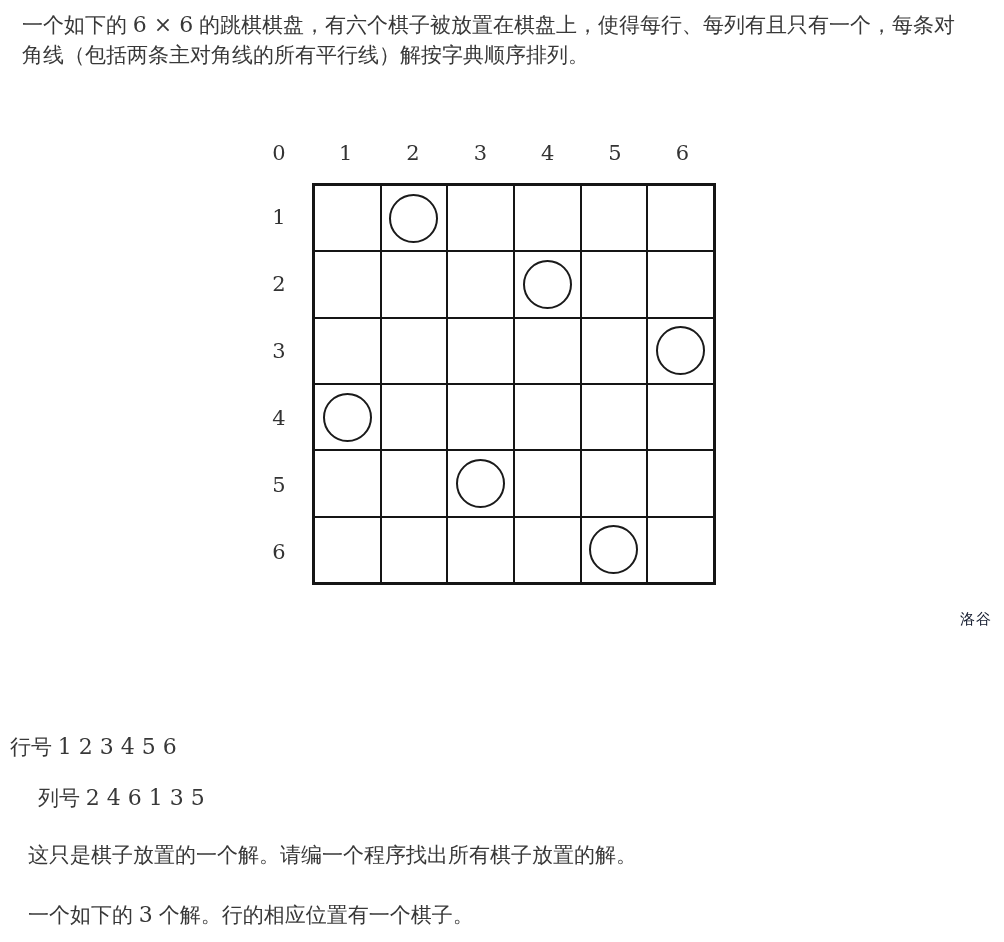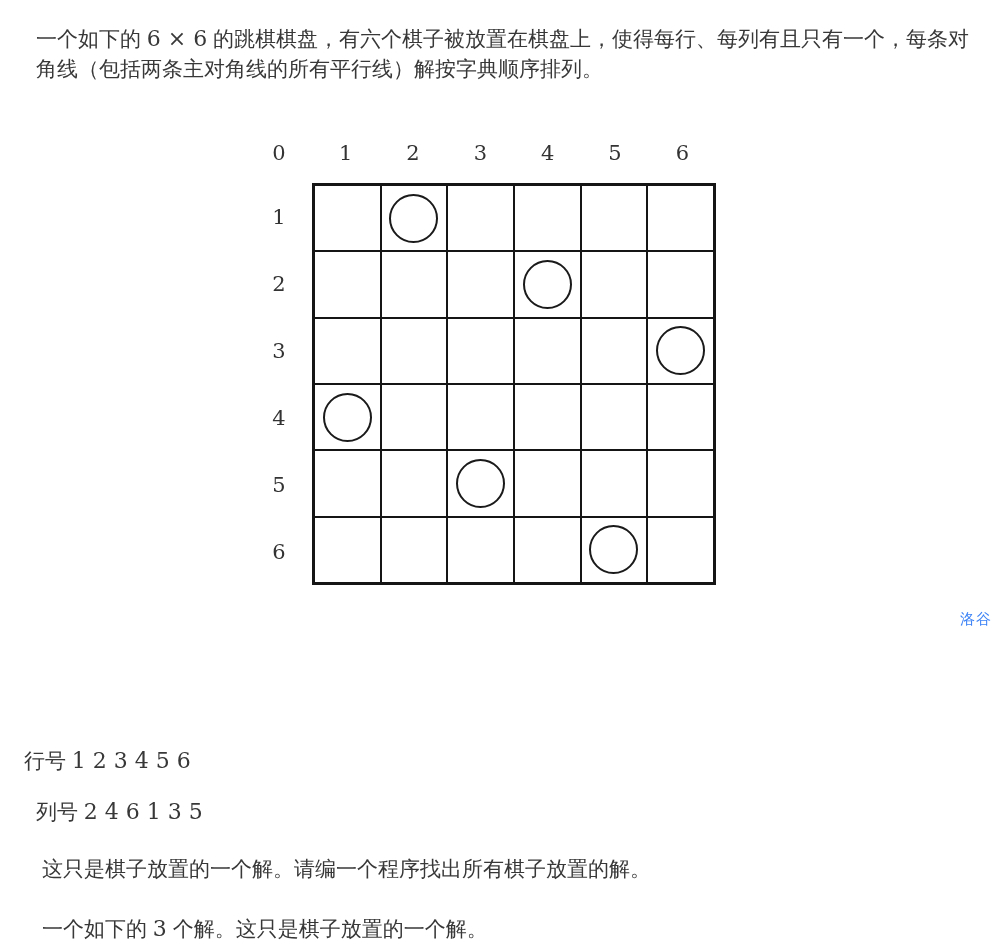--- a/index.html
+++ b/index.html
@@ -1,27 +1,27 @@
 <!DOCTYPE html>
 <html lang="zh"><head>
 <meta charset="utf-8">
 <style>
   html,body{margin:0;padding:0;background:#ffffff;}
   #page{
     position:relative;width:1004px;height:942px;background:#ffffff;overflow:hidden;
     font-family:"Liberation Sans",sans-serif;color:#383838;
   }
-  .para{position:absolute;margin:14px;font-size:21px;line-height:30px;white-space:nowrap;}
+  .para{position:absolute;margin:0;font-size:21px;line-height:30px;white-space:nowrap;}
   .cn{font-family:"Liberation Sans",sans-serif;}
   .math{font-family:"DejaVu Serif","Liberation Serif",serif;font-size:22px;}
   .mathit{font-family:"DejaVu Serif","Liberation Serif",serif;font-size:22px;font-style:italic;}
   #p-intro{left:22px;top:10px;}
   #p-sequence{left:22px;top:675px;}
   #p-rowline{left:10px;top:732px;}
-  #p-colline{left:22px;top:783px;}
+  #p-colline{left:38px;top:783px;}
   #p-task{left:28px;top:840px;}
 
   .figure{position:absolute;left:0;top:0;width:1004px;height:660px;}
   .col-label,.row-label{
     position:absolute;width:40px;text-align:center;line-height:26px;
     font-family:"DejaVu Serif","Liberation Serif",serif;font-size:21px;color:#333333;
   }
   .board{
     position:absolute;left:312px;top:183px;width:404px;height:402px;
     box-sizing:border-box;border:2px solid #151515;background:#ffffff;
@@ -29,21 +29,21 @@
   }
   .cell{
     box-sizing:border-box;border:1px solid #151515;
     display:flex;align-items:center;justify-content:center;background:#ffffff;
   }
   .piece{
     width:45px;height:45px;border:2.5px solid #1a1a1a;border-radius:50%;background:#ffffff;
     box-sizing:content-box;
   }
   .watermark{
-    position:absolute;top:610px;right:12px;font-size:15px;letter-spacing:1px;color:#3b82f6;
+    position:absolute;top:610px;right:12px;font-size:15px;letter-spacing:1px;color:#0f172a;
   }
 </style>
 </head>
 <body>
 
 <div id="page">
 
   <p class="para" id="p-intro"><span class="cn">一个如下的 </span><span class="math">6 × 6</span><span class="cn"> 的跳棋棋盘，有六个棋子被放置在棋盘上，使得每行、每列有且只有一个，每条对</span><br><span class="cn">角线（包括两条主对角线的所有平行线）解按字典顺序排列。</span></p>
 
   <div class="figure">
@@ -112,15 +112,15 @@
         </div>
         <div class="cell"></div>
       </div>
     </div>
 
 
   <p class="para" id="p-rowline"><span class="cn">行号 </span><span class="math">1 2 3 4 5 6</span></p>
 
   <p class="para" id="p-colline"><span class="cn">列号 </span><span class="math">2 4 6 1 3 5</span></p>
 
-  <p class="para" id="p-task"><span class="cn">这只是棋子放置的一个解。请编一个程序找出所有棋子放置的解。</span><br><br><span class="cn">一个如下的 </span><span class="math">3</span><span class="cn"> 个解。这只是棋子放置的一个解。</span></p>
+  <p class="para" id="p-task"><span class="cn">这只是棋子放置的一个解。请编一个程序找出所有棋子放置的解。</span><br><br><span class="cn">一个如下的 </span><span class="math">3</span><span class="cn"> 个解。行的相应位置有一个棋子。</span></p>
 
 </div>
 
 </body></html>

